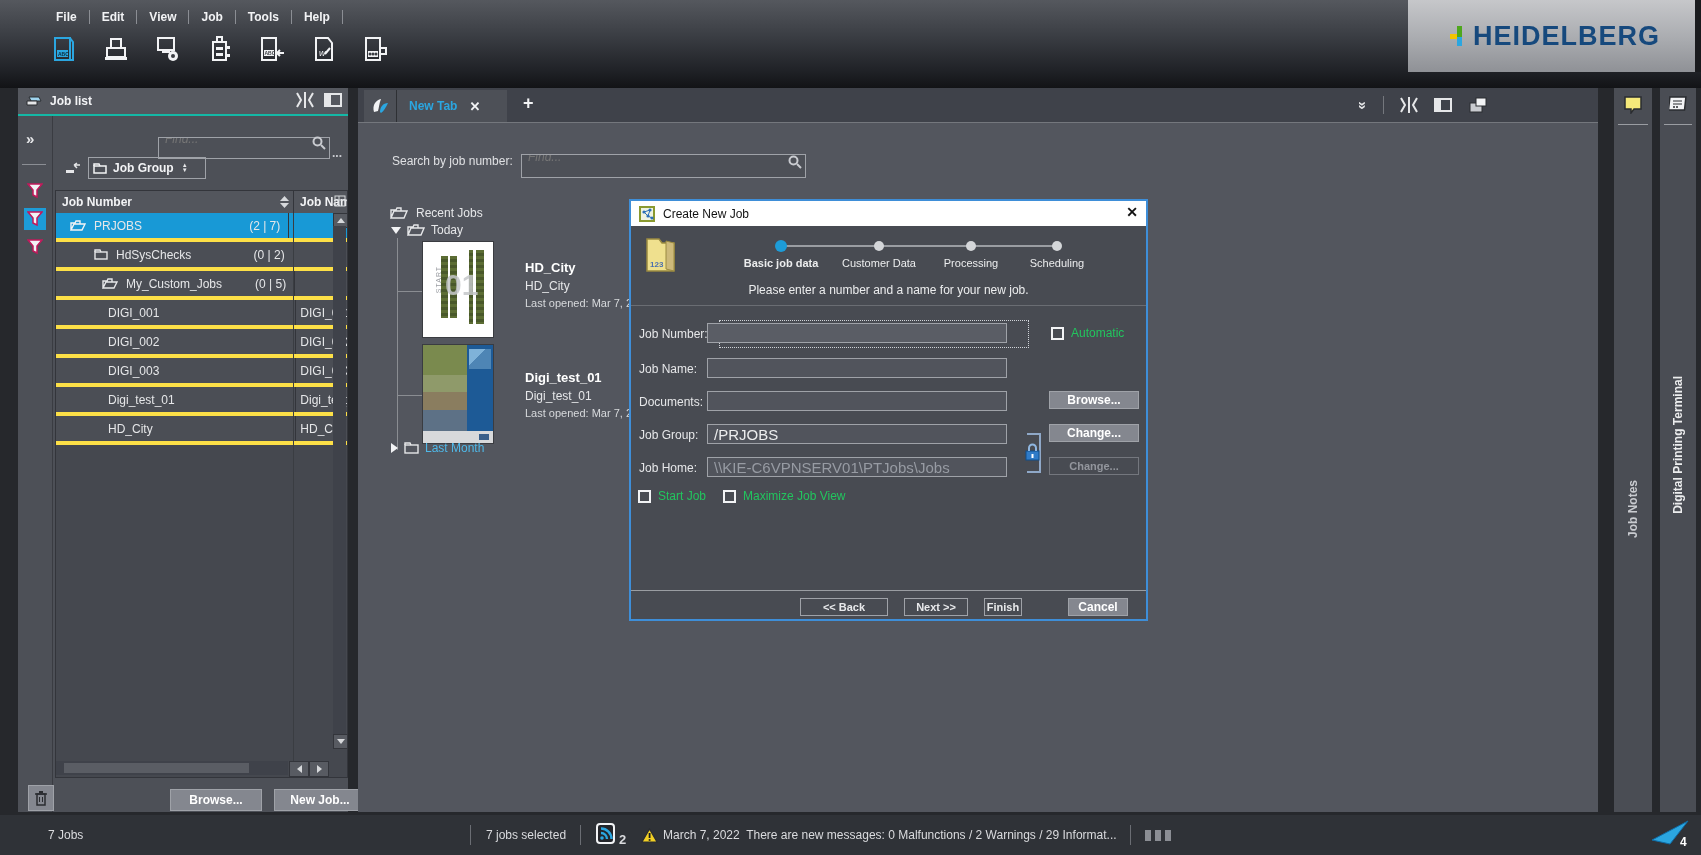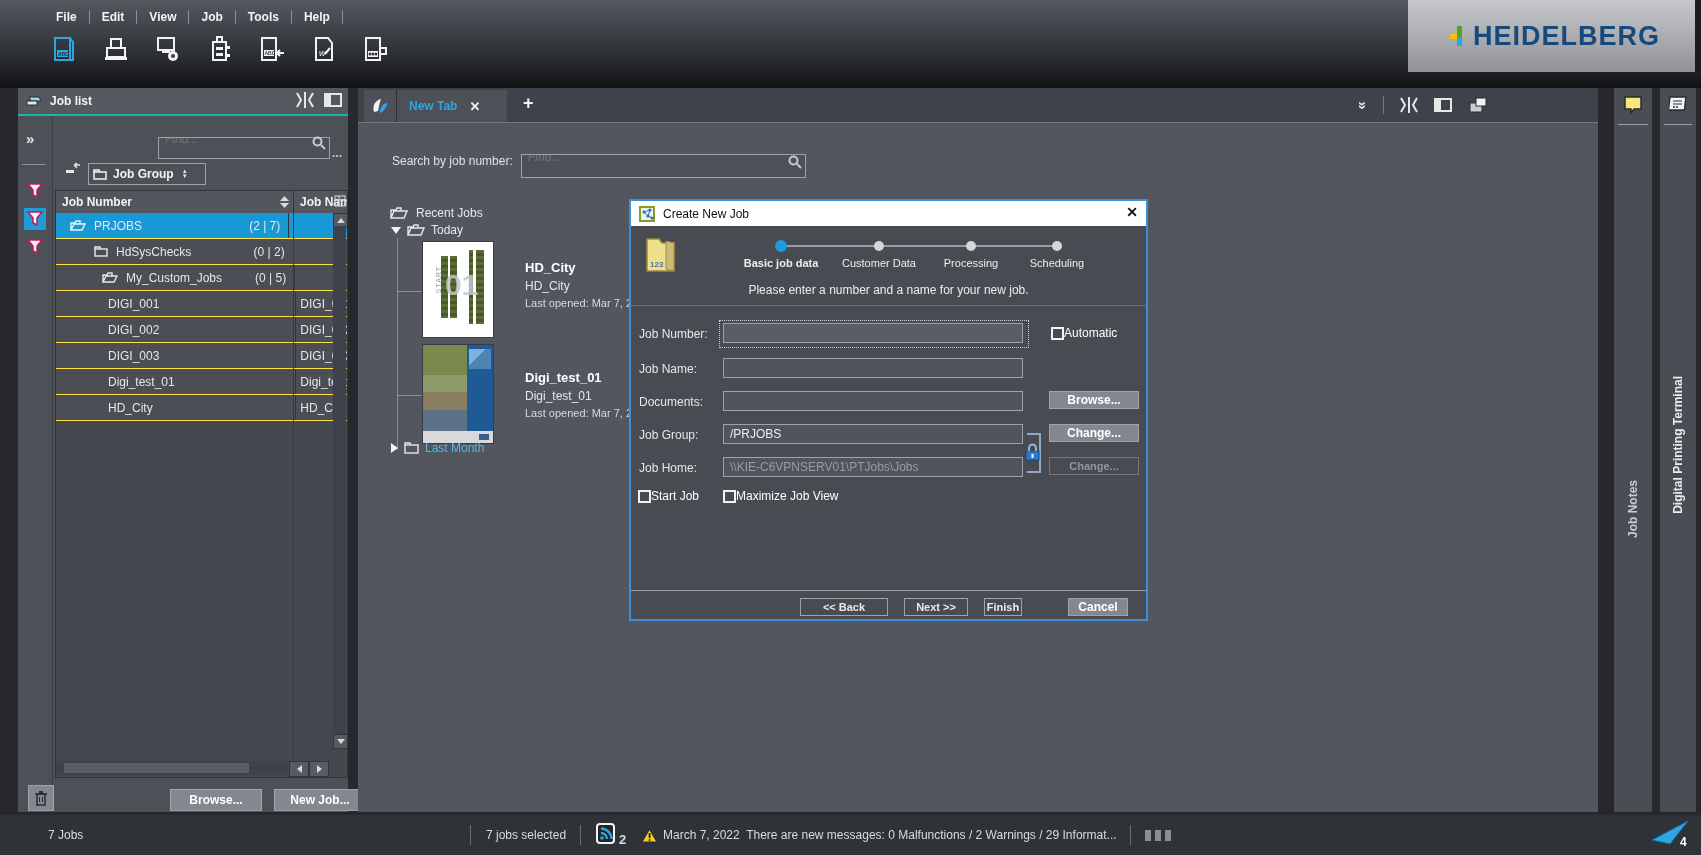--- a/index.html
+++ b/index.html
@@ -36,34 +36,34 @@
   #rail-expand{position:absolute;left:8px;top:14px;color:#e6e7e9;font-weight:bold;font-size:15px;}
   #rail-div{position:absolute;left:4px;top:48px;width:24px;height:1px;background:#8b8e94;}
   .rail-ico{position:absolute;left:6px;width:22px;height:22px;display:flex;align-items:center;justify-content:center;}
   .rail-sel{background:#1d9cd8;}
   #lp-find{position:absolute;left:140px;top:44px;width:172px;height:22px;}
   .find-box{width:100%;height:100%;box-sizing:border-box;background:#4d5057;border:1px solid #9fa2a8;
     color:#d7d9dc;font-style:italic;font-family:"Liberation Sans",sans-serif;font-size:12px;padding:0 22px 17px 6px;}
   .find-mag{position:absolute;right:4px;top:4px;}
   #lp-ellipsis{position:absolute;left:314px;top:58px;color:#c9cbd0;font-weight:bold;}
   #lp-treebtn{position:absolute;left:46px;top:74px;}
-  #lp-group{position:absolute;left:70px;top:75px;width:118px;height:22px;border:1px solid #9fa2a8;
+  #lp-group{position:absolute;left:70px;top:69px;width:118px;height:22px;border:1px solid #9fa2a8;
     display:flex;align-items:center;gap:6px;padding:0 4px;box-sizing:border-box;}
   #lp-group .lbl{font-weight:bold;color:#f2f3f5;}
   .spin{display:flex;flex-direction:column;line-height:5px;font-size:6px;color:#e6e7e9;margin-left:2px;}
 
   #lp-table{position:absolute;left:37px;top:102px;width:291px;height:586px;background:#45484f;border:1px solid #33353b;}
   #lp-thead{position:absolute;left:0;top:0;width:100%;height:22px;background:#53565d;border-bottom:1px solid #33353b;display:flex;}
   .th{font-weight:bold;color:#f2f3f5;padding:4px 6px;box-sizing:border-box;white-space:nowrap;overflow:hidden;}
   .th-num{width:237px;position:relative;}
   .th-name{width:54px;border-left:1px solid #33353b;position:relative;}
   .sort-ico{position:absolute;right:4px;top:5px;}
   .cols-ico{position:absolute;right:1px;top:4px;}
   #lp-rows{position:absolute;left:0;top:22px;width:100%;}
-  .trow{height:25px;display:flex;border-bottom:1px solid #fde047;background:#4b4e55;}
+  .trow{height:25px;display:flex;border-bottom:4px solid #fde047;background:#4b4e55;}
   .trow.sel{background:#1899d6;}
   .td-num{width:237px;display:flex;align-items:center;white-space:nowrap;overflow:hidden;position:relative;}
   .td-name{width:54px;border-left:1px solid #33353b;padding:0 4px;display:flex;align-items:center;
     white-space:nowrap;overflow:hidden;color:#e6e7e9;}
   .row-count{position:absolute;right:8px;color:#e6e7e9;}
   .fold-ico{margin-right:8px;}
   #col-divider{position:absolute;left:237px;top:22px;width:1px;height:563px;background:#3a3d42;}
   
   .sb-btn{position:absolute;background:#585b62;border:1px solid #33353b;display:flex;align-items:center;justify-content:center;}
   .tri{width:0;height:0;}
@@ -116,31 +116,31 @@
   #dlg-title{color:#111;font-size:12px;margin-left:8px;}
   #dlg-close{position:absolute;right:8px;top:3px;color:#111;font-size:14px;font-weight:bold;}
   #wizard-line{position:absolute;left:150px;top:44px;width:276px;height:2px;background:#9a9da2;}
   .wiz-dot{position:absolute;top:40px;width:10px;height:10px;border-radius:50%;background:#d4d6d9;}
   .wiz-dot.active{background:#1d9cd8;width:12px;height:12px;top:39px;}
   .wiz-lbl{position:absolute;top:56px;width:110px;text-align:center;color:#ecedee;font-size:11px;font-weight:bold;}
   #dlg-foldericon{position:absolute;left:14px;top:32px;}
   #dlg-instruction{position:absolute;left:0;top:82px;width:515px;text-align:center;color:#ecedee;}
   #dlg-sep1{position:absolute;left:0;top:104px;width:515px;height:1px;background:#6a6d73;}
   .dlg-label{position:absolute;left:8px;color:#e6e7e9;}
-  .dlg-input{position:absolute;left:92px;width:300px;height:20px;box-sizing:border-box;background:#51545c;
-    border:1px solid #9fa2a8;color:#eceдee;color:#eceдee;color:#ecedee;font-family:"Liberation Sans",sans-serif;font-size:12px;padding:0 6px;}
+  .dlg-input{position:absolute;left:76px;width:300px;height:20px;box-sizing:border-box;background:#51545c;
+    border:1px solid #9fa2a8;color:#eceдee;color:#eceдee;color:#ecedee;font-family:"Liberation Sans",sans-serif;font-size:15px;padding:0 6px;}
   .dlg-input:disabled{color:#979ba3;}
   #focus-ring{position:absolute;left:88px;top:119px;width:308px;height:26px;border:1px dotted #d0d3d8;}
   #in-jobnumber{background:#5a5d65;}
   .dlg-btn{position:absolute;height:18px;}
   .outline-btn{background:transparent;border:1px solid #9fa2a8;color:#e8e9eb;font-weight:bold;font-size:11px;
     display:flex;align-items:center;justify-content:center;box-sizing:border-box;font-family:"Liberation Sans",sans-serif;}
   .outline-btn.disabled{border-color:#74777e;color:#93969d;}
   .chk{width:13px;height:13px;border:2px solid #f2f3f5;box-sizing:border-box;background:transparent;}
-  .chk-row{position:absolute;display:flex;align-items:center;color:#ffffff;text-align:right;}
+  .chk-row{position:absolute;display:flex;align-items:center;gap:7px;color:#22c55e;text-align:right;}
   #lock-bracket{position:absolute;left:396px;top:232px;width:12px;height:36px;
     border-top:2px solid #8fa8c8;border-right:2px solid #8fa8c8;border-bottom:2px solid #8fa8c8;}
   #lock-icon{position:absolute;left:393px;top:242px;}
   #dlg-sep2{position:absolute;left:0;top:389px;width:515px;height:1px;background:#9a9da2;}
 
   
   .vstrip{top:88px;height:724px;background:#4a4d54;}
   .vstrip .strip-line{position:absolute;left:4px;top:36px;right:4px;height:1px;background:#9a9da2;}
   .strip-ico{position:absolute;top:8px;left:50%;transform:translateX(-50%);}
   .vtext{position:absolute;left:50%;transform:translateX(-50%) rotate(180deg);writing-mode:vertical-rl;

